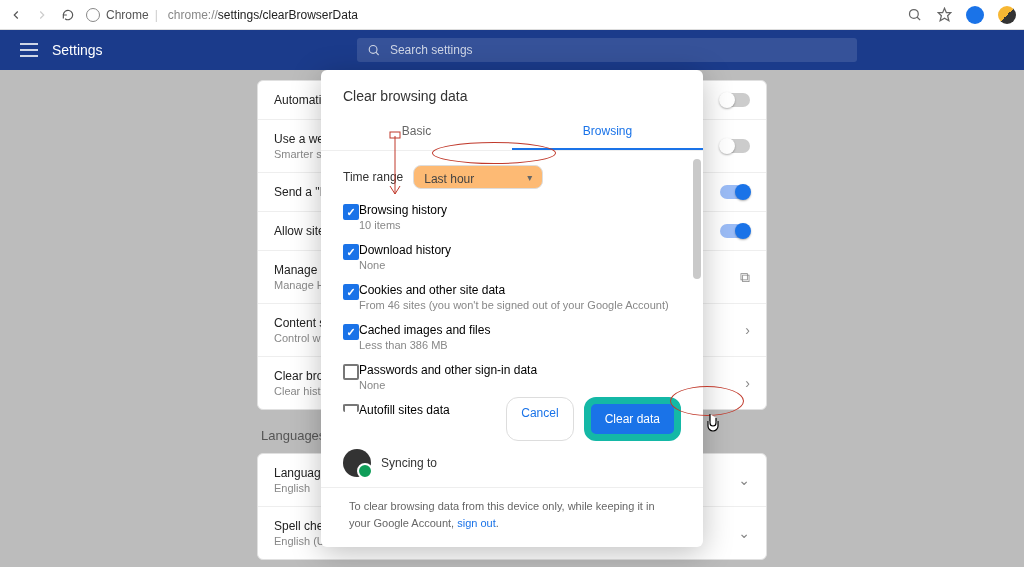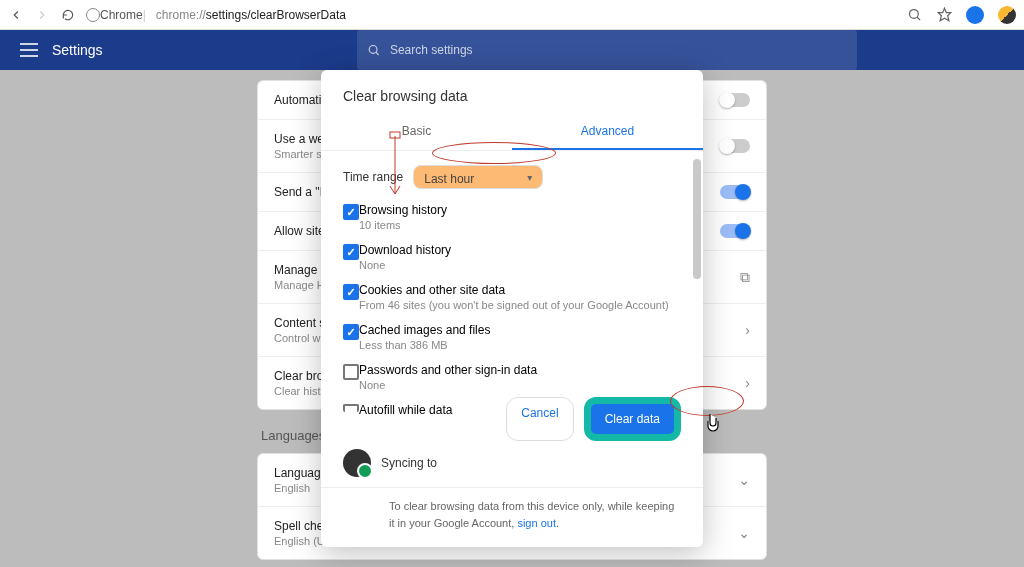--- a/index.html
+++ b/index.html
@@ -2,36 +2,36 @@
 <html><head>
 <meta charset="utf-8">
 <style>
   * { box-sizing: border-box; margin: 0; padding: 0; font-family: Arial, sans-serif; }
   body { width: 1024px; height: 567px; overflow: hidden; background: #fff; position: relative; }
 
   
   .browser-bar { height: 30px; display: flex; align-items: center; padding: 0 8px; border-bottom: 1px solid #ddd; background: #fff; gap: 10px; }
   .nav-btn { width: 16px; height: 16px; display: flex; align-items: center; justify-content: center; color: #555; cursor: pointer; }
   .nav-btn.disabled { color: #ccc; }
-  .chrome-chip { display:flex; font-size:12px; color:#555; }
+  .chrome-chip { display:flex; gap:6px; font-size:12px; color:#555; }
   .chrome-chip .dot { width:14px; height:14px; border:1px solid #888; border-radius:50%; }
   .addr { font-size:12px; color:#555; }
   .addr .path { color:#222; }
   .right-icons { margin-left:auto; display:flex; align-items:center; gap:14px; }
   .circ-icon { width:18px; height:18px; border-radius:50%; }
 
   
   .backdrop { position:absolute; top:30px; left:0; right:0; bottom:0; background:rgba(80,80,80,0.38); }
 
   
   .app-header { position:absolute; top:30px; left:0; right:0; height:40px; background:#1b3b8b; display:flex; align-items:center; color:#fff; padding:0 20px; gap:14px; }
   .hamburger { width:18px; height:14px; display:flex; flex-direction:column; justify-content:space-between; }
   .hamburger div { height:2px; background:#cfd6e6; }
   .app-title { font-size:14px; }
-  .search-wrap { margin-left:240px; flex:0 0 500px; height:40px; background:rgba(255,255,255,0.12); border-radius:3px; display:flex; align-items:center; padding:6px 10px; gap:10px; }
+  .search-wrap { margin-left:240px; flex:0 0 500px; height:24px; background:rgba(255,255,255,0.12); border-radius:3px; display:flex; align-items:center; padding:6px 10px; gap:10px; }
   .search-wrap input { background:transparent; border:none; outline:none; color:#cfd6e6; font-size:12px; width:100%; }
   .search-wrap input::placeholder { color:#cfd6e6; }
 
   
   .page { position:absolute; top:70px; left:0; right:0; bottom:0; display:flex; justify-content:center; padding-top:10px; }
   .card-col { width:510px; }
   .card { background:#fff; border:1px solid #e0e0e0; border-radius:6px; margin-bottom:18px; }
   .row { display:flex; align-items:center; padding:12px 16px; border-bottom:1px solid #eee; font-size:12px; color:#333; justify-content:space-between; }
   .row:last-child { border-bottom:none; }
   .row .lbl { color:#222; }
@@ -69,21 +69,21 @@
 
   .modal-footer { display:flex; justify-content:flex-end; gap:10px; padding:10px 22px 8px; }
   .btn { font-size:12px; padding:8px 14px; border-radius:12px; cursor:pointer; }
   .btn.cancel { background:#fff; border:1px solid #ddd; color:#1a73e8; }
   .btn.primary { background:#1a73e8; border:7px solid #14b8a6; color:#fff; }
 
   .sync-row { display:flex; align-items:center; gap:10px; padding:0 22px 10px; font-size:12px; color:#333; border-bottom:1px solid #eee; margin-bottom:10px; }
   .avatar { width:28px; height:28px; border-radius:50%; background:#333; position:relative; }
   .avatar::after { content:""; position:absolute; width:12px; height:12px; background:#0f9d58; border:2px solid #fff; border-radius:50%; bottom:-2px; right:-2px; }
 
-  .signout-blurb { font-size:11px; color:#666; padding:0 28px; line-height:1.5;margin-left:40px; }
+  .signout-blurb { font-size:11px; color:#666; padding:0 28px; line-height:1.5; }
   .signout-blurb a { color:#1a73e8; text-decoration:none; }
 
   
   .anno-ellipse { position:absolute; border:1px solid #c0392b; border-radius:50%; pointer-events:none; z-index:20; }
   .anno-arrow { position:absolute; z-index:20; pointer-events:none; }
   .cursor { position:absolute; font-size:16px; color:#000; z-index:25; pointer-events:none; }
 </style>
 </head>
 <body>
 
@@ -216,21 +216,21 @@
       </div>
     </div>
 
   </div>
 </div>
 
 <div class="modal">
   <div class="modal-title">Clear browsing data</div>
   <div class="tabs">
     <div class="tab">Basic</div>
-    <div class="tab active">Advanced</div>
+    <div class="tab active">Browsing</div>
   </div>
   <div class="modal-body">
     <div class="scroll-track">
         <div class="scroll-thumb"></div>
       </div>
 
     <div class="time-row">
       <span>Time range</span>
       <div class="select">
         <span>Last hour</span>
@@ -269,21 +269,21 @@
     <div class="check-row">
       <div class="chk empty"></div>
       <div class="txt">
           <div>Passwords and other sign-in data</div>
           <div class="sub">None</div>
         </div>
     </div>
     <div class="check-row" style="margin-bottom:0">
       <div class="chk empty" style="height:8px;border-bottom:none"></div>
       <div class="txt">
-          <div>Autofill while data</div>
+          <div>Autofill sites data</div>
         </div>
     </div>
   </div>
 
   <div class="modal-footer">
     <div class="btn cancel">Cancel</div>
     <div class="btn primary">Clear data</div>
   </div>
 
   <div class="sync-row">

